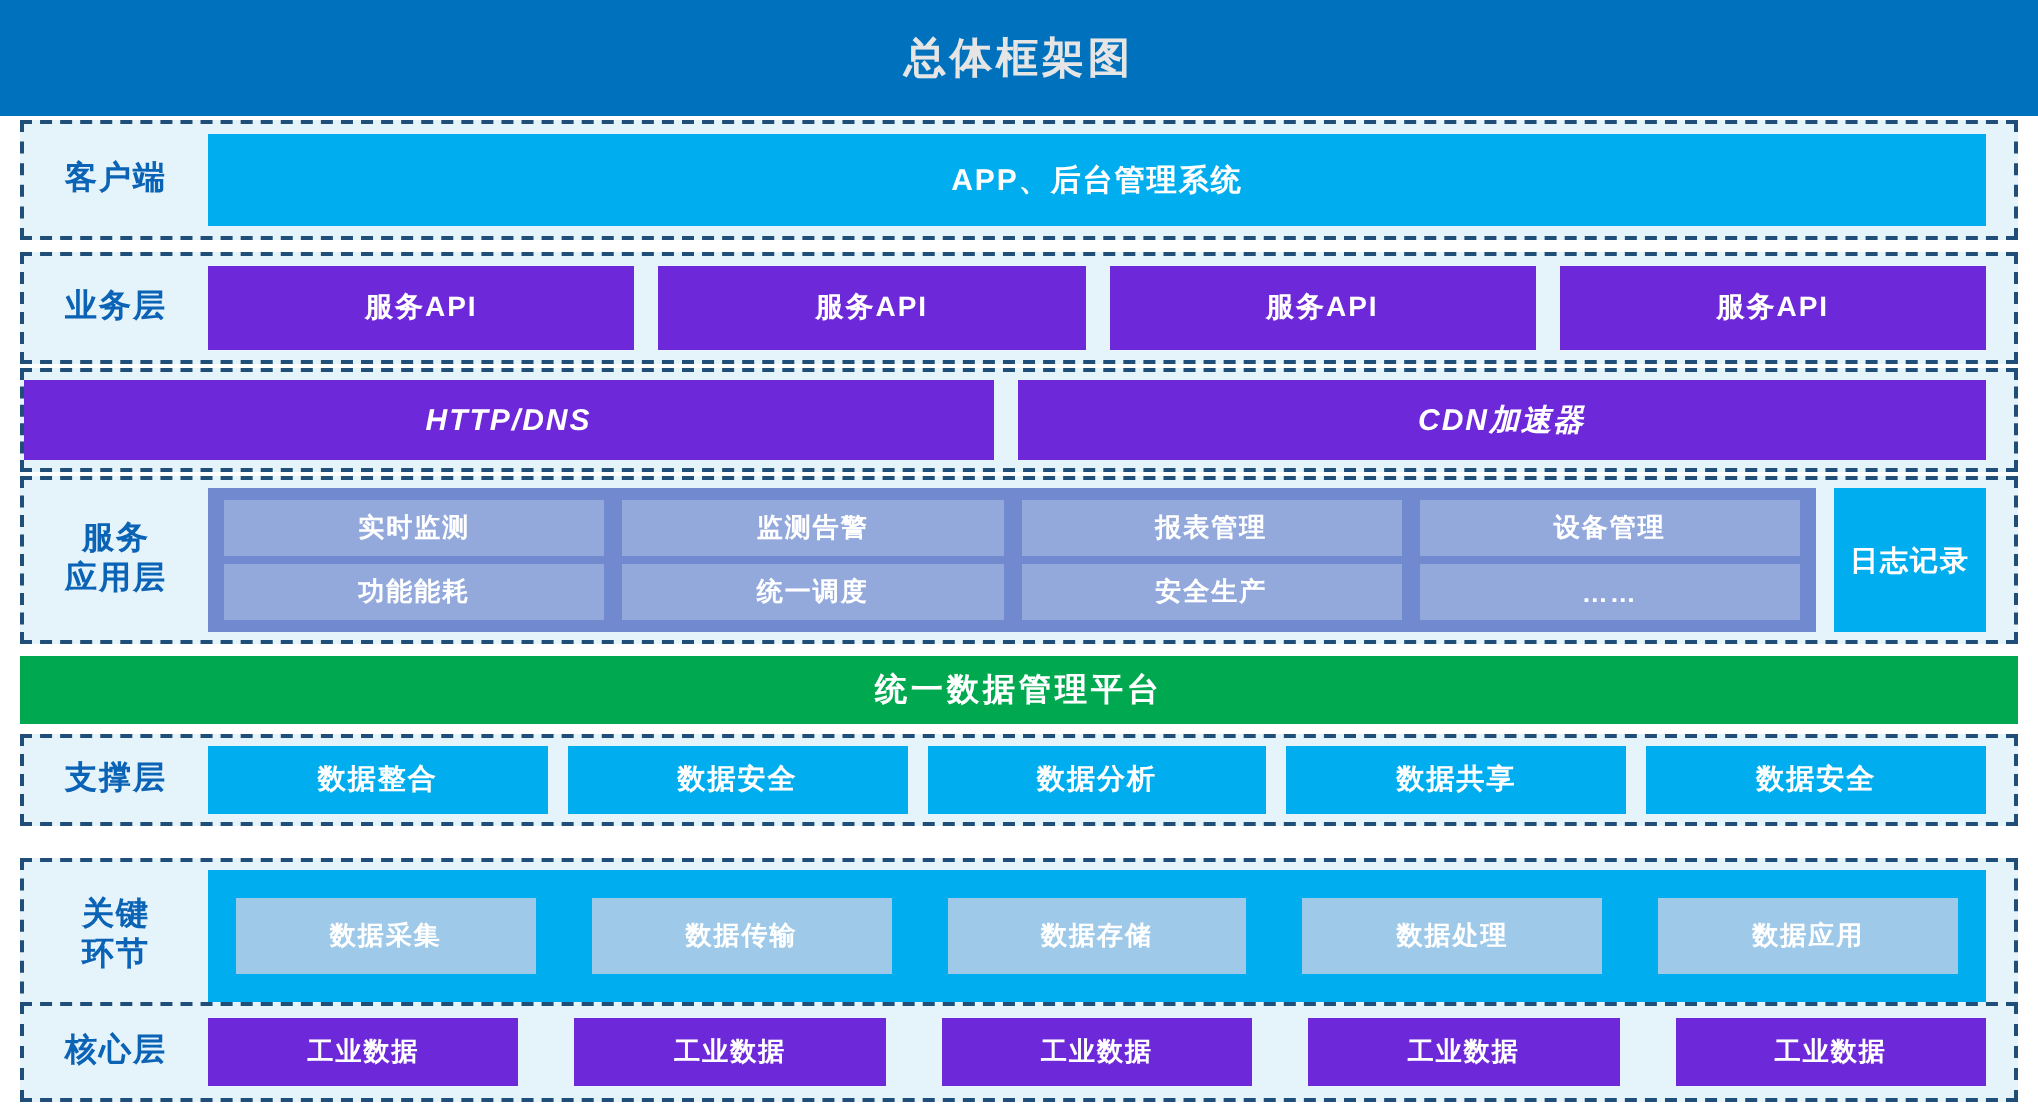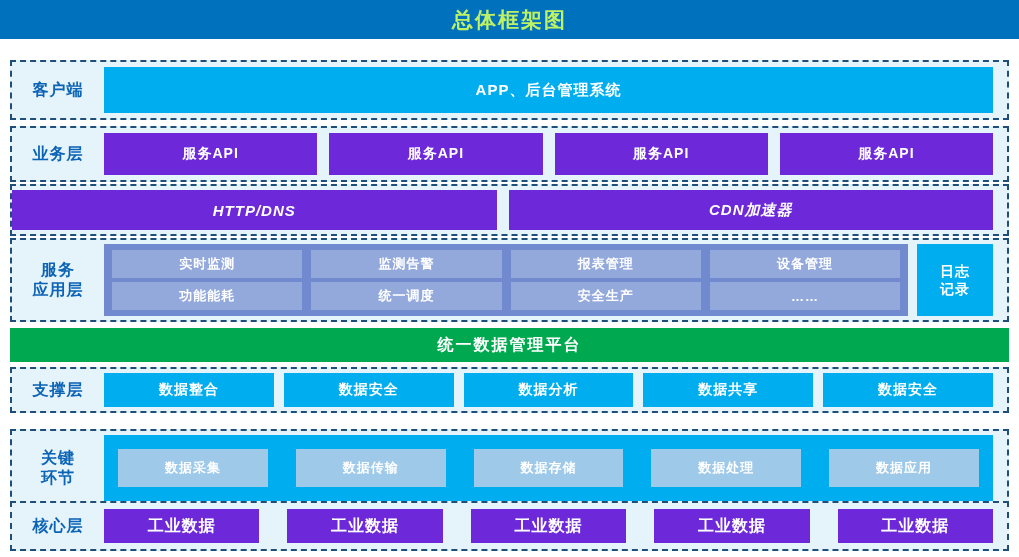--- a/index.html
+++ b/index.html
@@ -19,23 +19,23 @@
     height: 557px;
     background: #ffffff;
   }
 
   
   .title-bar {
     position: absolute;
     left: 0;
     top: 0;
     width: 1019px;
-    height: 39px;
+    height: 58px;
     background: #0071bc;
-    color: #bef264;
+    color: #e5e5e5;
     font-size: 21px;
     font-weight: bold;
     letter-spacing: 2px;
     display: flex;
     align-items: center;
     justify-content: center;
   }
 
   
   .band {
@@ -122,21 +122,21 @@
     flex: 1;
     height: 28px;
     font-size: 13px;
   }
   #log-box {
     width: 76px;
     min-width: 76px;
     height: 72px;
     font-size: 14px;
     line-height: 1.3;
-    flex-direction: column;
+    flex-direction: row;
   }
 
   
   #platform-bar {
     position: absolute;
     left: 10px;
     top: 328px;
     width: 999px;
     height: 34px;
     font-size: 16px;
@@ -160,21 +160,21 @@
     display: flex;
     align-items: center;
     justify-content: space-between;
     gap: 28px;
   }
   #key-strip .box { flex: 1; height: 38px; font-size: 13px; }
 
   
   #row-core { top: 501px; height: 50px; }
   #row-core .band-body { padding-right: 14px; gap: 28px; }
-  #row-core .box { flex: 1; height: 34px; font-size: 16px; }
+  #row-core .box { flex: 1; height: 34px; font-size: 13px; }
 </style>
 </head>
 <body>
 
 <div id="diagram">
 
   <div class="title-bar">总体框架图</div>
 
   <div class="band" id="row-client">
     <div class="band-label">客户端</div>

